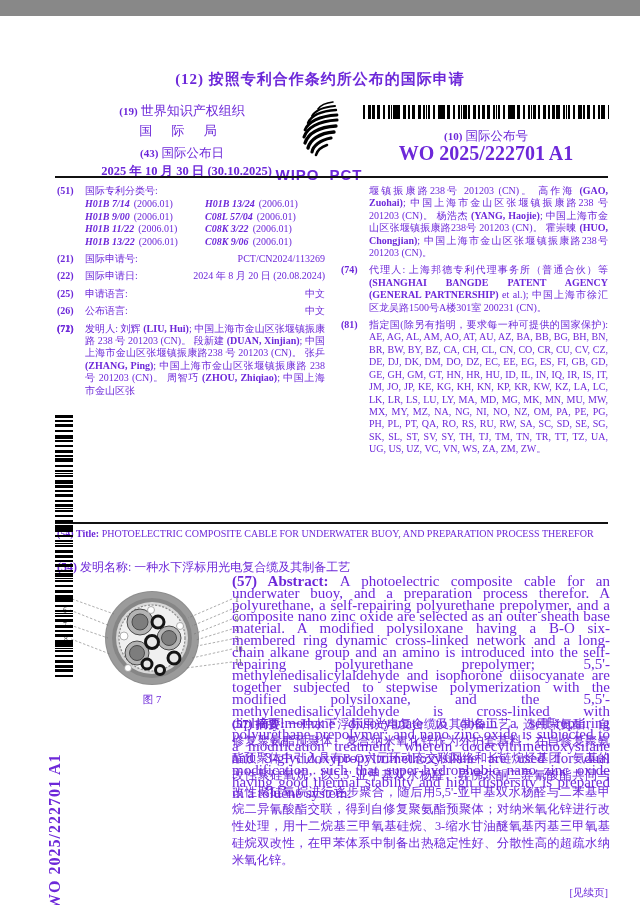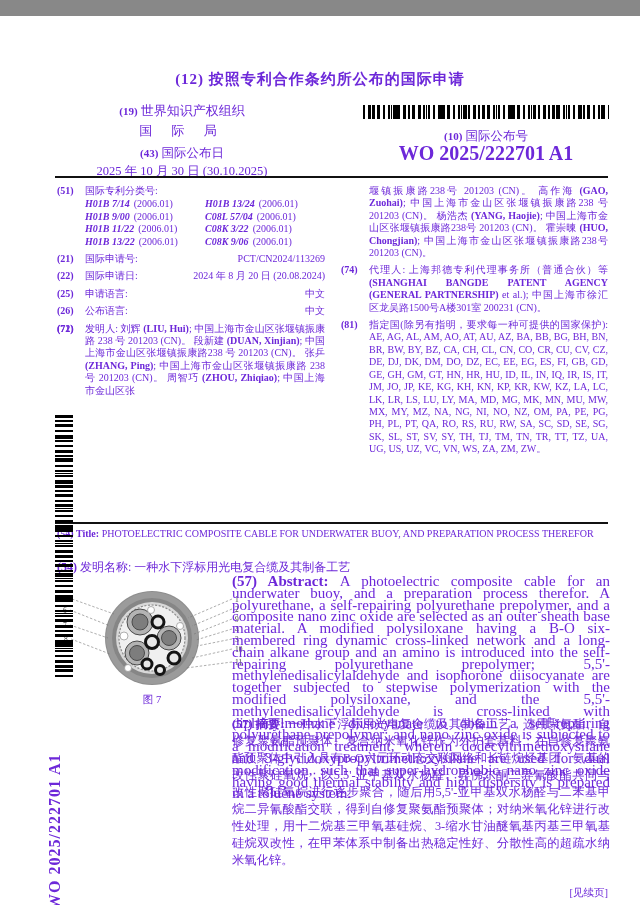--- a/index.html
+++ b/index.html
@@ -11,21 +11,21 @@
   .b{font-weight:bold;}
   
   .pub-type{position:absolute; top:54px; left:0; width:100%; text-align:center;
     font-size:15px; font-weight:bold; letter-spacing:1px;}
   .org-block{position:absolute; left:92px; top:86px; width:180px; font-size:13px; text-align:center;}
   .org-line1{white-space:nowrap;}
   .org-line1 .num{font-weight:bold; font-size:11px; margin-right:3px;}
   .org-line2{letter-spacing:8px; margin-top:2px;}
   .pubdate-label{margin-top:5px; font-size:12.5px;}
   .pubdate-label .num{font-weight:bold; font-size:11px; margin-right:3px;}
-  .pubdate{font-size:12.5px; font-weight:normal; white-space:nowrap; margin-top:1px;}
+  .pubdate{font-size:12.5px; font-weight:bold; white-space:nowrap; margin-top:1px;text-align:right;}
   .logo{position:absolute; left:278px; top:84px; width:82px; text-align:center;}
   .logo-text{font-family:"Liberation Sans","DejaVu Sans",sans-serif; font-weight:bold;
     font-size:15px; letter-spacing:1px; display:flex; align-items:center; justify-content:center; gap:5px; margin-top:2px;}
   .logo-text .sep{display:inline-block; width:1.5px; height:13px; background:#111;}
   .barcode-top{position:absolute; left:363px; top:89px; width:246px; height:14px;
     background-image:
       repeating-linear-gradient(90deg,#000 0 2px,transparent 2px 5px),
       repeating-linear-gradient(90deg,#000 0 1px,transparent 1px 7px),
       repeating-linear-gradient(90deg,transparent 0 9px,#000 9px 12px,transparent 12px 23px);}
   .pubno-label{position:absolute; left:363px; top:112px; width:246px; text-align:center; font-size:12.5px;}
@@ -82,20 +82,40 @@
     <div class="org-line1">
       <span class="num">(19)</span><span>世界知识产权组织</span>
     </div>
     <div class="org-line2">国  际  局</div>
     <div class="pubdate-label">
       <span class="num">(43)</span><span>国际公布日</span>
     </div>
     <div class="pubdate">2025 年 10 月 30 日 (30.10.2025)</div>
   </div>
 
+  <div class="logo">
+    <svg width="72" height="60" viewBox="0 0 72 60">
+      <g stroke="#000" fill="none" stroke-linecap="round">
+        <path d="M50 2 C42 3 37 6 35 9" stroke-width="1.6"></path>
+        <path d="M52 6 C40 7 32 11 29 16" stroke-width="2.0"></path>
+        <path d="M53 10 C38 11 28 16 25 23" stroke-width="2.4"></path>
+        <path d="M54 15 C36 16 25 22 22 30" stroke-width="2.8"></path>
+        <path d="M54 20 C35 21 24 28 21 37" stroke-width="3.1"></path>
+        <path d="M53 26 C35 27 25 34 22 43" stroke-width="3.3"></path>
+        <path d="M51 32 C36 33 27 40 25 48" stroke-width="3.4"></path>
+        <path d="M48 38 C37 40 30 46 29 52" stroke-width="3.2"></path>
+        <path d="M44 45 C38 47 34 51 33 55" stroke-width="2.6"></path>
+      </g>
+    </svg>
+    <div class="logo-text">
+      <span>WIPO</span>
+      <span class="sep"></span>
+      <span>PCT</span>
+    </div>
+  </div>
 
   <div class="barcode-top"></div>
   <div class="pubno-label">
     <span class="num">(10)</span><span>国际公布号</span>
   </div>
   <div class="pubno">WO 2025/222701 A1</div>
 
   <div class="rule rule1"></div>
 
   <div class="col col-left">

